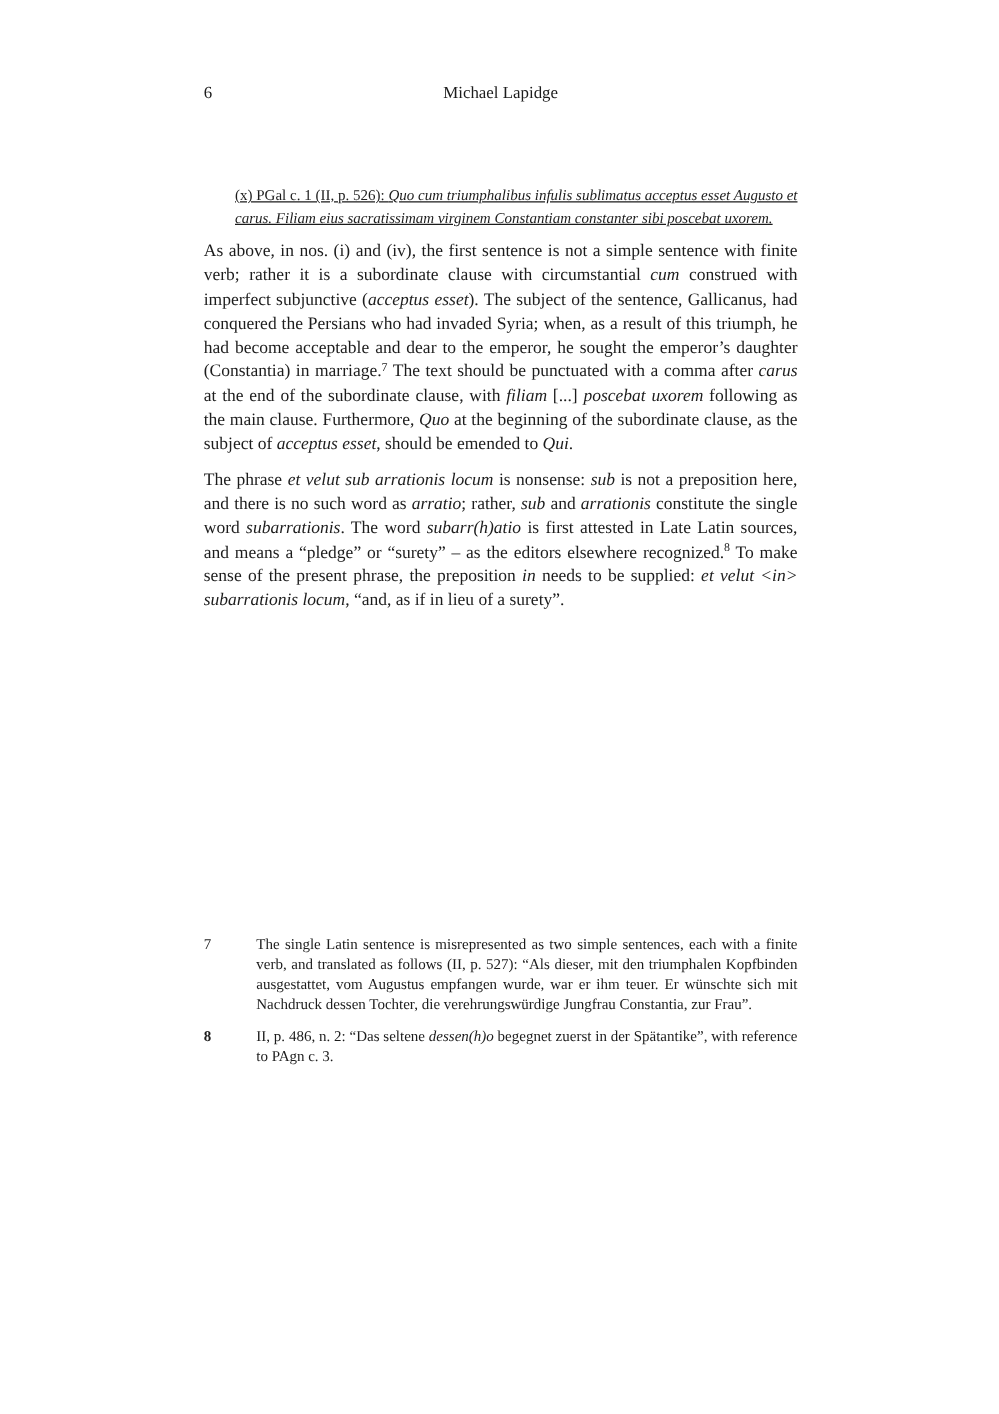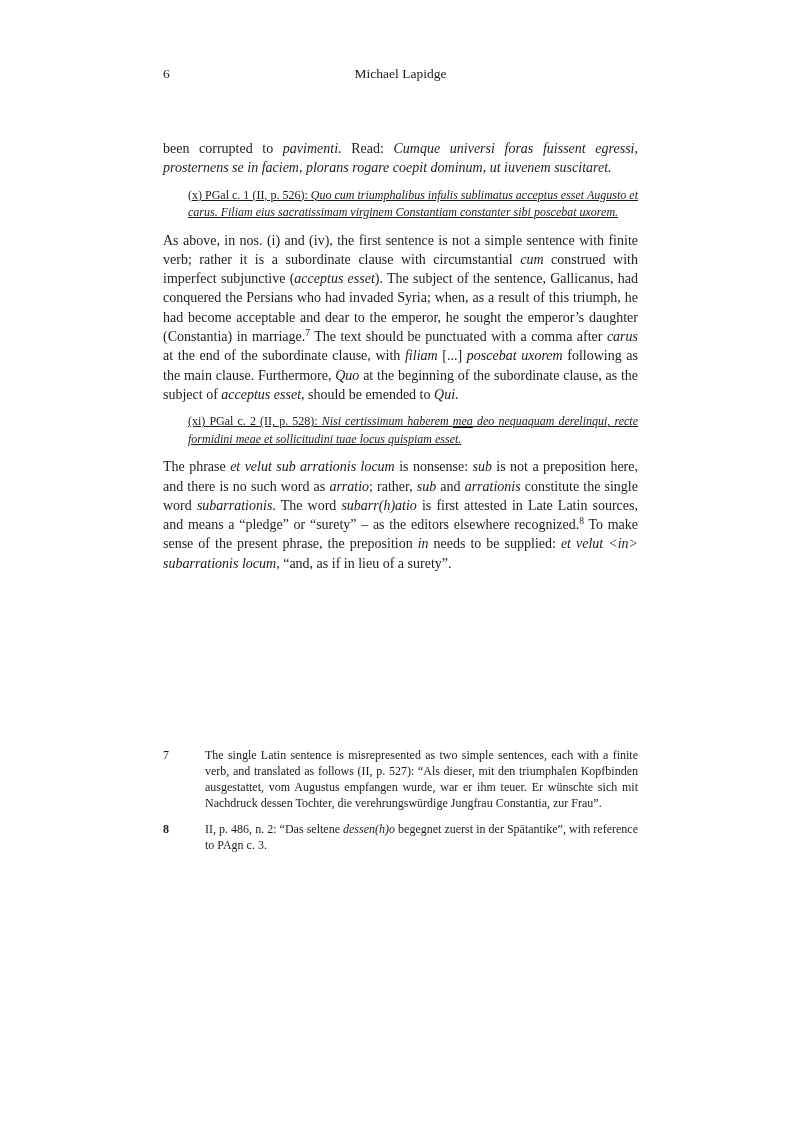--- a/index.html
+++ b/index.html
@@ -69,24 +69,22 @@
 <body>
 
 <div class="page">
 
   <header class="running-header">
     <span class="page-number">6</span>
     <span class="running-head">Michael Lapidge</span>
   </header>
 
   <main class="text-block">
-    <p class="para"><span>been corrupted to </span><span class="run-i">pavimenti</span><span>. Read: </span><span class="run-i">Cumque universi foras fuissent egressi, prosternens se in faciem, plorans rogare coepit dominum, ut iuvenem suscitaret.</span></p>
     <blockquote class="quote"><span>(x) PGal c. 1 (II, p. 526): </span><span class="run-i">Quo cum triumphalibus infulis sublimatus acceptus esset Augusto et carus. Filiam eius sacratissimam virginem Constantiam constanter sibi poscebat uxorem.</span></blockquote>
     <p class="para"><span>As above, in nos. (i) and (iv), the first sentence is not a simple sentence with finite verb; rather it is a subordinate clause with circumstantial </span><span class="run-i">cum</span><span> construed with imperfect subjunctive (</span><span class="run-i">acceptus esset</span><span>). The subject of the sentence, Gallicanus, had conquered the Persians who had invaded Syria; when, as a result of this triumph, he had become acceptable and dear to the emperor, he sought the emperor’s daughter (Constantia) in marriage.</span><span class="run-sup">7</span><span> The text should be punctuated with a comma after </span><span class="run-i">carus</span><span> at the end of the subordinate clause, with </span><span class="run-i">filiam</span><span> [...] </span><span class="run-i">poscebat uxorem</span><span> following as the main clause. Furthermore, </span><span class="run-i">Quo</span><span> at the beginning of the subordinate clause, as the subject of </span><span class="run-i">acceptus esset</span><span>, should be emended to </span><span class="run-i">Qui</span><span>.</span></p>
-    <blockquote class="quote"><span>(xi) PGal c. 2 (II, p. 528): </span><span class="run-i">Nisi certissimum haberem </span><span class="run-iu">mea</span><span class="run-i"> deo nequaquam derelinqui, recte formidini meae et sollicitudini tuae locus quispiam esset.</span></blockquote>
     <p class="para"><span>The phrase </span><span class="run-i">et velut sub arrationis locum</span><span> is nonsense: </span><span class="run-i">sub</span><span> is not a preposition here, and there is no such word as </span><span class="run-i">arratio</span><span>; rather, </span><span class="run-i">sub</span><span> and </span><span class="run-i">arrationis</span><span> constitute the single word </span><span class="run-i">subarrationis</span><span>. The word </span><span class="run-i">subarr(h)atio</span><span> is first attested in Late Latin sources, and means a “pledge” or “surety” – as the editors elsewhere recognized.</span><span class="run-sup">8</span><span> To make sense of the present phrase, the preposition </span><span class="run-i">in</span><span> needs to be supplied: </span><span class="run-i">et velut &lt;in&gt; subarrationis locum</span><span>, “and, as if in lieu of a surety”.</span></p>
   </main>
 
   <footer class="footnotes">
     <div class="footnote">
       <span class="fn-num">7</span>
       <span class="fn-text"><span>The single Latin sentence is misrepresented as two simple sentences, each with a finite verb, and translated as follows (II, p. 527): “Als dieser, mit den triumphalen Kopfbinden ausgestattet, vom Augustus empfangen wurde, war er ihm teuer. Er wünschte sich mit Nachdruck dessen Tochter, die verehrungswürdige Jungfrau Constantia, zur Frau”.</span></span>
     </div>
     <div class="footnote">
       <span class="fn-num fn-num-bold">8</span>

